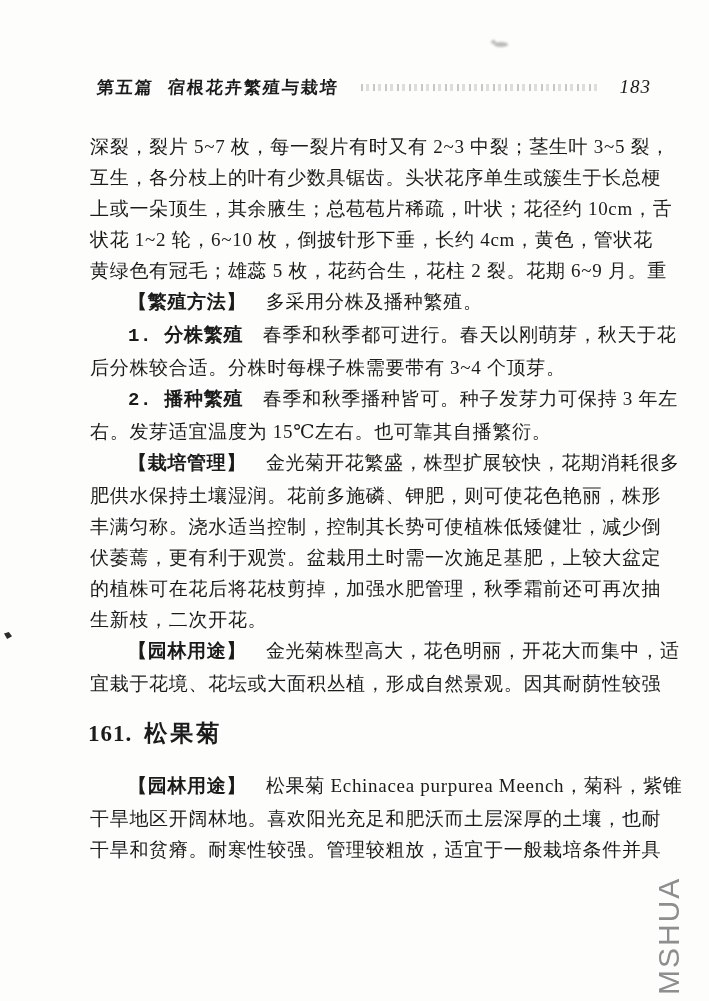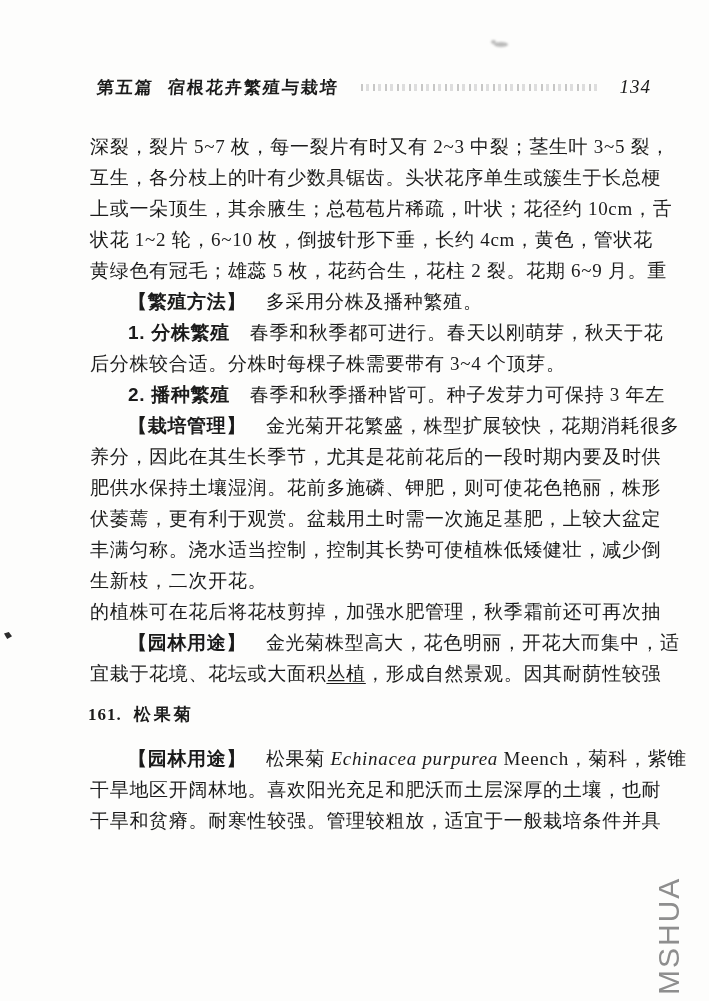--- a/index.html
+++ b/index.html
@@ -37,27 +37,27 @@
   
   .body{
     position:absolute;left:88px;top:130px;width:545px;
   }
   .line{
     margin:2px;font-size:19px;line-height:29px;letter-spacing:.7px;
     white-space:nowrap;
   }
   .line.ind{text-indent:2em;}
   .seg-n{}
-  .seg-b{font-family:Liberation Sans, sans-serif;font-weight:700;}
-  .seg-i{font-style:italic;}
-  .seg-u{text-decoration:underline;text-underline-offset:3px;}
+  .seg-b{font-family:Liberation Mono, monospace;font-weight:700;}
+  .seg-i{}
+  .seg-u{text-underline-offset:3px;}
   
   .section-heading{
     margin:13px 0 15px 0;
-    font-size:17px;line-height:28px;
+    font-size:23px;line-height:44px;
   }
   .sec-num{
     font-weight:700;letter-spacing:1px;
   }
   .sec-title{
     font-family:"Liberation Sans","DejaVu Sans",sans-serif;
     font-weight:700;margin-left:12px;letter-spacing:3px;
   }
   
   .watermark{
@@ -83,41 +83,41 @@
 </style>
 </head>
 <body>
 
 <div class="page">
 
   <div class="header">
     <span class="chapter">第五篇</span>
     <span class="book-title">宿根花卉繁殖与栽培</span>
     <span class="faded-artifact"></span>
-    <span class="pagenum">134</span>
+    <span class="pagenum">183</span>
   </div>
 
   <div class="body">
     <div>
         <p class="line"><span class="seg-n">深裂，裂片 5~7 枚，每一裂片有时又有 2~3 中裂；茎生叶 3~5 裂，</span></p>
         <p class="line"><span class="seg-n">互生，各分枝上的叶有少数具锯齿。头状花序单生或簇生于长总梗</span></p>
         <p class="line"><span class="seg-n">上或一朵顶生，其余腋生；总苞苞片稀疏，叶状；花径约 10cm，舌</span></p>
         <p class="line"><span class="seg-n">状花 1~2 轮，6~10 枚，倒披针形下垂，长约 4cm，黄色，管状花</span></p>
         <p class="line"><span class="seg-n">黄绿色有冠毛；雄蕊 5 枚，花药合生，花柱 2 裂。花期 6~9 月。重</span></p>
         <p class="line ind"><span class="seg-b">【繁殖方法】</span><span class="seg-n">　多采用分株及播种繁殖。</span></p>
         <p class="line ind"><span class="seg-b">1. 分株繁殖</span><span class="seg-n">　春季和秋季都可进行。春天以刚萌芽，秋天于花</span></p>
         <p class="line"><span class="seg-n">后分株较合适。分株时每棵子株需要带有 3~4 个顶芽。</span></p>
         <p class="line ind"><span class="seg-b">2. 播种繁殖</span><span class="seg-n">　春季和秋季播种皆可。种子发芽力可保持 3 年左</span></p>
+        <p class="line"><span class="seg-n">右。发芽适宜温度为 15℃左右。也可靠其自播繁衍。</span></p>
         <p class="line ind"><span class="seg-b">【栽培管理】</span><span class="seg-n">　金光菊开花繁盛，株型扩展较快，花期消耗很多</span></p>
-        <p class="line"><span class="seg-n">养分，因此在其生长季节，尤其是花前花后的一段时期内要及时供</span></p>
         <p class="line"><span class="seg-n">肥供水保持土壤湿润。花前多施磷、钾肥，则可使花色艳丽，株形</span></p>
+        <p class="line"><span class="seg-n">丰满匀称。浇水适当控制，控制其长势可使植株低矮健壮，减少倒</span></p>
         <p class="line"><span class="seg-n">伏萎蔫，更有利于观赏。盆栽用土时需一次施足基肥，上较大盆定</span></p>
-        <p class="line"><span class="seg-n">丰满匀称。浇水适当控制，控制其长势可使植株低矮健壮，减少倒</span></p>
+        <p class="line"><span class="seg-n">的植株可在花后将花枝剪掉，加强水肥管理，秋季霜前还可再次抽</span></p>
         <p class="line"><span class="seg-n">生新枝，二次开花。</span></p>
-        <p class="line"><span class="seg-n">的植株可在花后将花枝剪掉，加强水肥管理，秋季霜前还可再次抽</span></p>
         <p class="line ind"><span class="seg-b">【园林用途】</span><span class="seg-n">　金光菊株型高大，花色明丽，开花大而集中，适</span></p>
         <p class="line"><span class="seg-n">宜栽于花境、花坛或大面积</span><span class="seg-u">丛植</span><span class="seg-n">，形成自然景观。因其耐荫性较强</span></p>
       </div>
 
     <h2 class="section-heading">
       <span class="sec-num">161.</span><span class="sec-title">松果菊</span>
     </h2>
 
     <div>
         <p class="line ind"><span class="seg-b">【园林用途】</span><span class="seg-n">　松果菊 </span><span class="seg-i">Echinacea purpurea</span><span class="seg-n"> Meench，菊科，紫锥</span></p>

